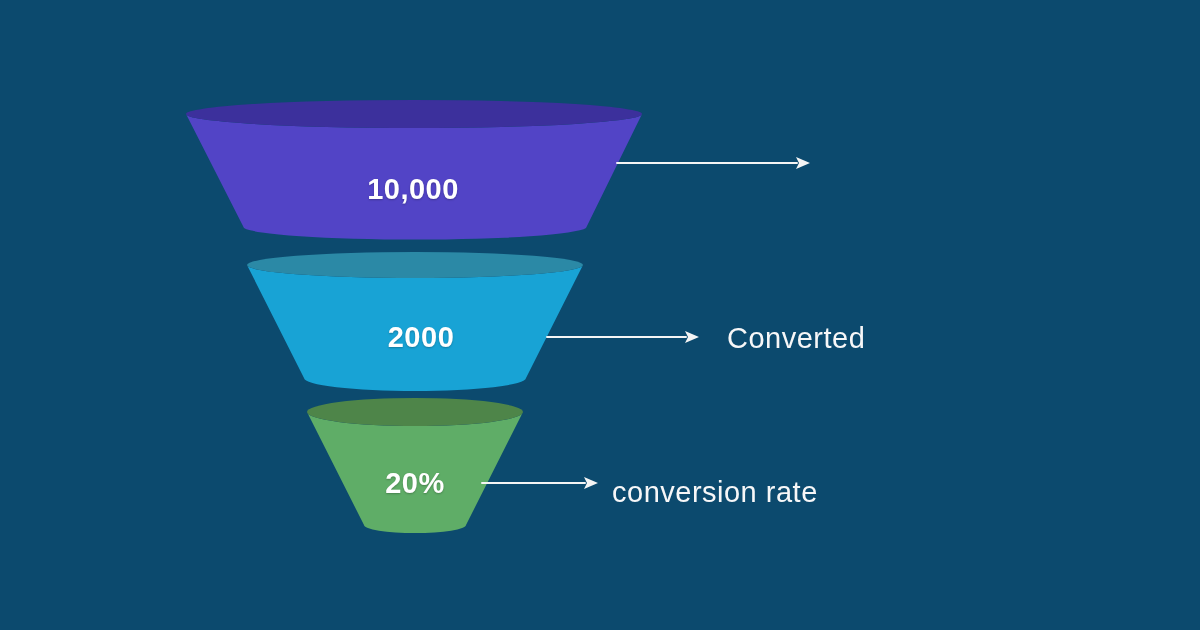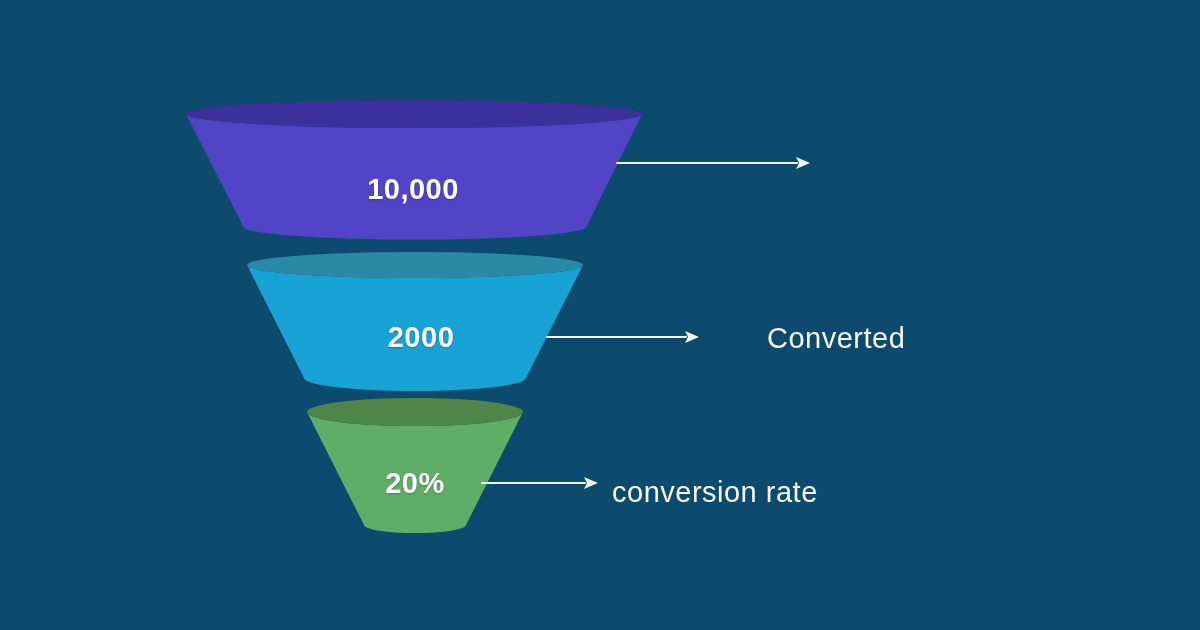--- a/index.html
+++ b/index.html
@@ -78,16 +78,16 @@
     <g>
       <line x1="482" y1="483" x2="585" y2="483" stroke-width="2" stroke-linecap="round" stroke="#F5F5F5"></line>
       <polygon points="584,477 598,483 584,489 587,483" fill="#F5F5F5"></polygon>
     </g>
   </svg>
 
   <div class="overlay-text stage-value" style="left:413px; top:189px;">10,000</div>
   <div class="overlay-text stage-value" style="left:413px; top:337px;margin-left:8px;">2000</div>
   <div class="overlay-text stage-value" style="left:415px; top:483px;">20%</div>
 
-  <div class="overlay-text stage-label" style="left:767px; top:338px;">Converted</div>
+  <div class="overlay-text stage-label" style="left:727px; top:338px;">Converted</div>
   <div class="overlay-text stage-label" style="left:612px; top:492px;">conversion rate</div>
 
 </div>
 
 </body></html>

